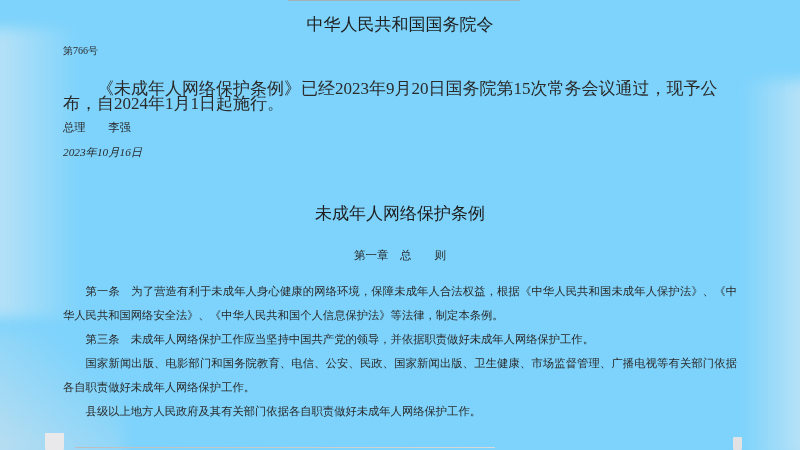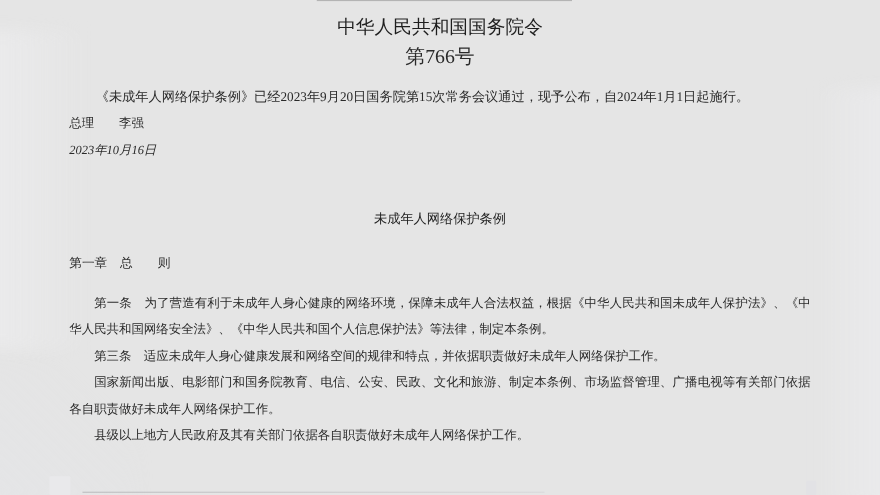--- a/index.html
+++ b/index.html
@@ -1,20 +1,20 @@
 <!DOCTYPE html>
 <html><head>
 <meta charset="utf-8">
 <style>
   html, body { margin: 0; padding: 0; background: #ffffff; }
   .stage {
     position: relative;
     width: 800px;
     height: 450px;
-    background: #e5e5e5;
+    background: #7dd3fc;
     overflow: hidden;
     font-family: "Liberation Serif", "DejaVu Serif", serif;
     color: #262626;
   }
   
   .top-edge-line {
     position: absolute; left: 288px; top: 0; width: 232px; height: 1px;
     background: #ababab; opacity: .85;
   }
   .wash { position: absolute; pointer-events: none; filter: blur(7px); }
@@ -36,37 +36,37 @@
     position: absolute; left: 733px; top: 437px; width: 9px; height: 13px;
     background: #e2e2e5; border-radius: 1px;
   }
   
   .doc { position: relative; padding: 0 63px; }
   .decree-title {
     margin: 13px 0 0 0; font-size: 17px; line-height: 24px;
     font-weight: 400; text-align: center; color: #1e1e1e;
   }
   .decree-number {
-    margin: 6px 0 0 0; font-size: 18px; line-height: 16px;
-    text-align: center; color: #2a2a2a;
+    margin: 6px 0 0 0; font-size: 10px; line-height: 16px;
+    text-align: left; color: #2a2a2a;
   }
   .announcement {
-    margin: 22px 0 0 0; font-size: 12px; line-height: 15px;
+    margin: 22px 0 0 0; font-size: 17px; line-height: 15px;
     text-indent: 2em; color: #2a2a2a;
   }
   .sig-line { font-size: 11.3px; line-height: 15px; text-align: left; color: #2a2a2a; }
   .sig-premier { margin: 9px 0 0 0; padding-right: 69px; }
   .sig-date    { margin: 10px 0 0 0; padding-right: 32px; font-style: italic; }
   .regulation-title {
-    margin: 42px 0 0 0; font-size: 12px; line-height: 24px;
+    margin: 42px 0 0 0; font-size: 17px; line-height: 24px;
     font-weight: 400; text-align: center; color: #1e1e1e;
   }
   .chapter-heading {
     margin: 22px 0 0 0; font-size: 11.5px; line-height: 15px;
-    color: #2a2a2a;
+    text-align: center; color: #2a2a2a;
   }
   .articles { margin-top: 16px; }
   .articles p {
     margin: 0; font-size: 11.3px; line-height: 24px;
     text-indent: 2em; color: #2a2a2a; text-align: justify; text-justify: inter-ideograph; font-family: Liberation Serif, serif;
   }
 </style>
 </head>
 <body>
 
@@ -88,22 +88,22 @@
     <div class="sig-line sig-premier">总理　　李强</div>
 
     <div class="sig-line sig-date">2023年10月16日</div>
 
     <h2 class="regulation-title">未成年人网络保护条例</h2>
 
     <div class="chapter-heading">第一章　总　　则</div>
 
     <div class="articles">
       <p>第一条　为了营造有利于未成年人身心健康的网络环境，保障未成年人合法权益，根据《中华人民共和国未成年人保护法》、《中华人民共和国网络安全法》、《中华人民共和国个人信息保护法》等法律，制定本条例。</p>
-      <p>第三条　适应未成年人身心健康发展和网络空间的规律和特点，并依据职责做好未成年人网络保护工作。</p>
-      <p>国家新闻出版、电影部门和国务院教育、电信、公安、民政、文化和旅游、制定本条例、市场监督管理、广播电视等有关部门依据各自职责做好未成年人网络保护工作。</p>
+      <p>第三条　未成年人网络保护工作应当坚持中国共产党的领导，并依据职责做好未成年人网络保护工作。</p>
+      <p>国家新闻出版、电影部门和国务院教育、电信、公安、民政、国家新闻出版、卫生健康、市场监督管理、广播电视等有关部门依据各自职责做好未成年人网络保护工作。</p>
       <p>县级以上地方人民政府及其有关部门依据各自职责做好未成年人网络保护工作。</p>
     </div>
 
   </div>
 
   <div class="bottom-left-artifact"></div>
   <div class="bottom-divider-artifact"></div>
   <div class="bottom-right-artifact"></div>
 
 </div>

